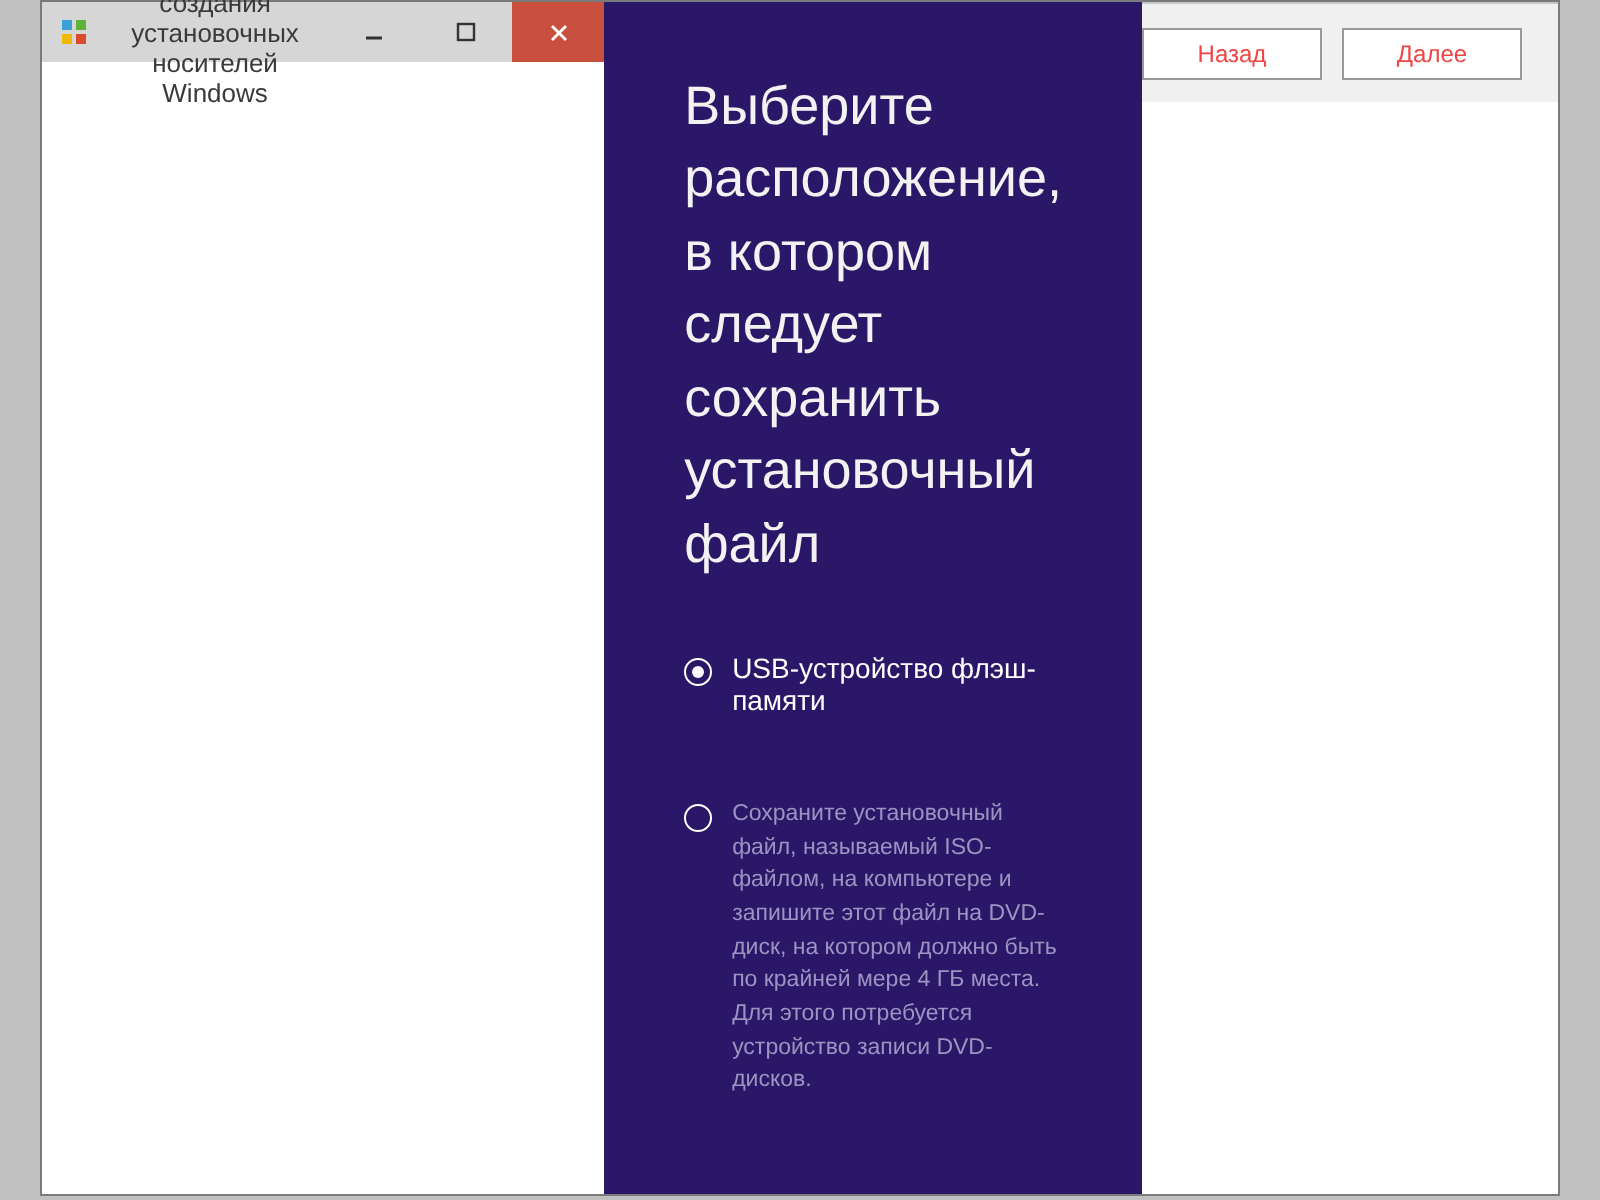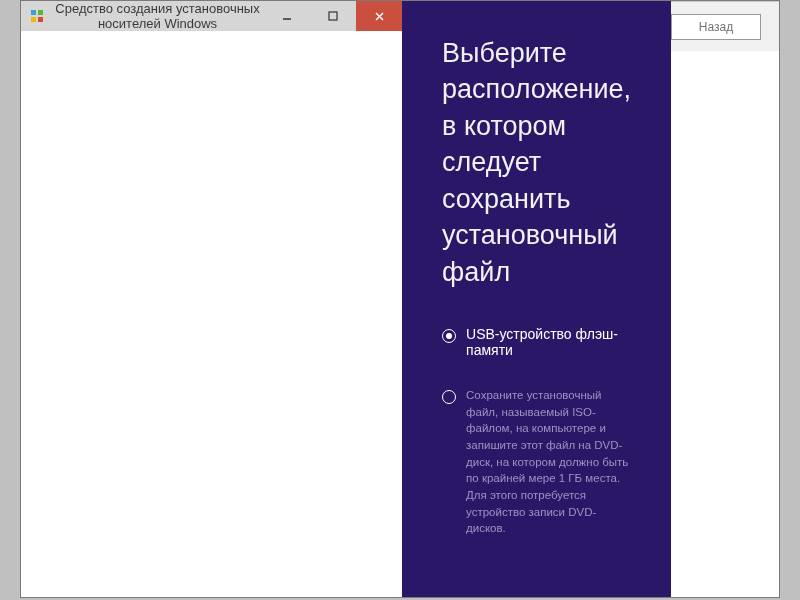--- a/index.html
+++ b/index.html
@@ -71,21 +71,21 @@
     .heading {
       font-size: 27px;
       font-weight: 300;
       line-height: 1.35;
       color: #f2f2f2;
       margin-bottom: 36px;
     }
     .options {
       display: flex;
       flex-direction: column;
-      gap: 24px;
+      gap: 36px;
     }
     .option {
       display: flex;
       align-items: flex-start;
       gap: 10px;
     }
     .radio-wrap {
       width: 14px;
       height: 14px;
       border: 1.5px solid #fff;
@@ -125,21 +125,21 @@
       align-items: center;
       padding-right: 18px;
       gap: 10px;
     }
     .nav-btn {
       min-width: 90px;
       height: 26px;
       background: #fff;
       border: 1px solid #999;
       font-size: 12px;
-      color: #737373;
+      color: #ef4444;
       display: flex;
       align-items: center;
       justify-content: center;
       cursor: pointer;
     }
   </style>
 </head>
 <body>
 
 <div class="window">
@@ -180,23 +180,24 @@
       <div class="option">
         <span class="radio-wrap selected"></span>
         <div class="option-text">
           <div class="option-label">USB-устройство флэш-памяти</div>
         </div>
       </div>
 
       <div class="option">
         <span class="radio-wrap"></span>
         <div class="option-text">
-          <div class="option-desc">Сохраните установочный файл, называемый ISO-файлом, на компьютере и запишите этот файл на DVD-диск, на котором должно быть по крайней мере 1 ГБ места. Для этого потребуется устройство записи DVD-дисков.</div>
+          <div class="option-desc">Сохраните установочный файл, называемый ISO-файлом, на компьютере и запишите этот файл на DVD-диск, на котором должно быть по крайней мере 4 ГБ места. Для этого потребуется устройство записи DVD-дисков.</div>
         </div>
       </div>
 
     </div>
   </div>
 
   <div class="footer">
     <div class="nav-btn">Назад</div>
+    <div class="nav-btn">Далее</div>
   </div>
 </div>
 
 </body></html>

